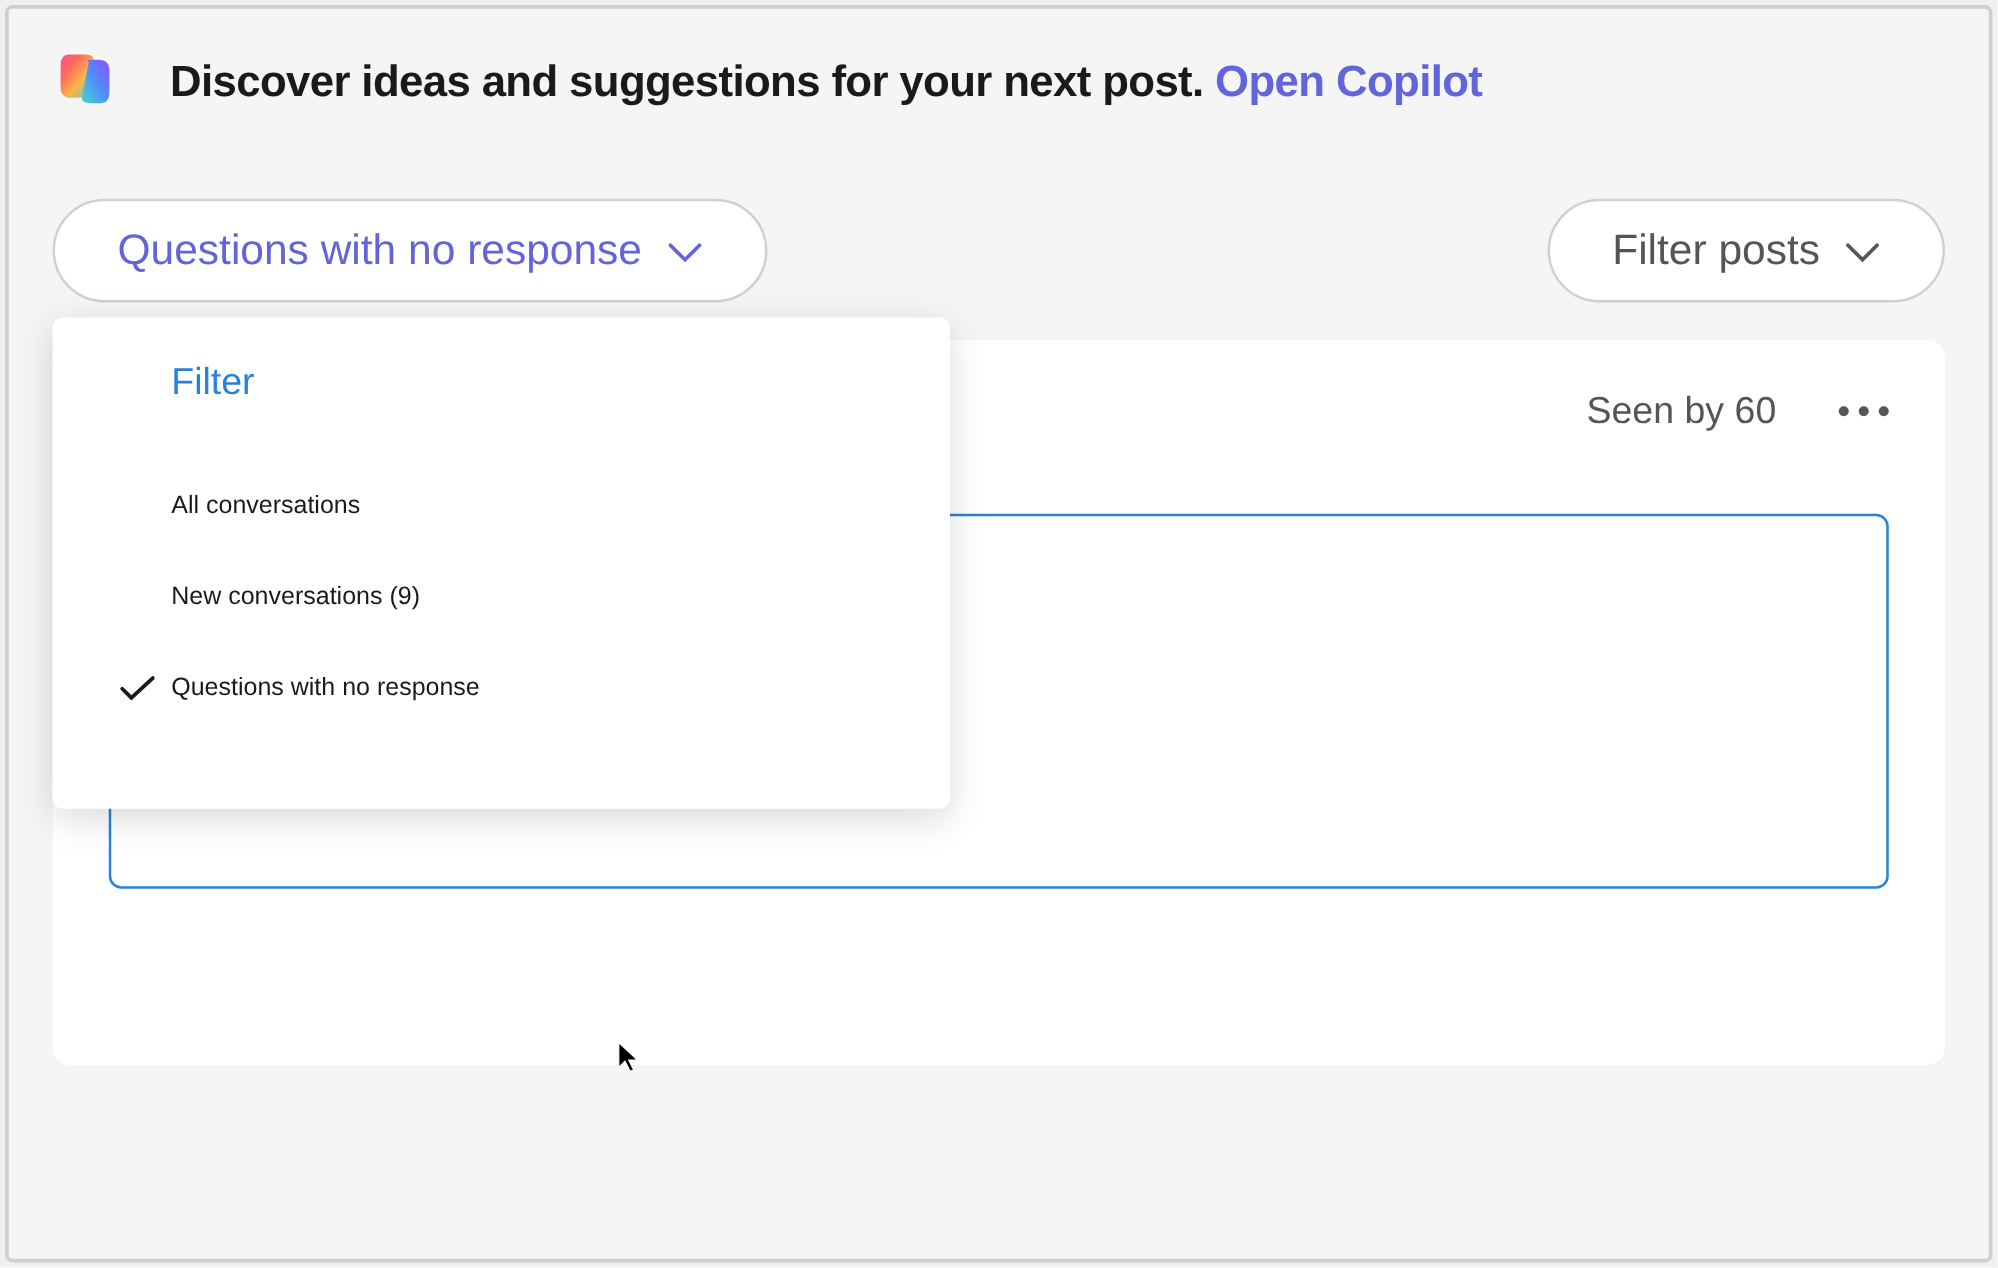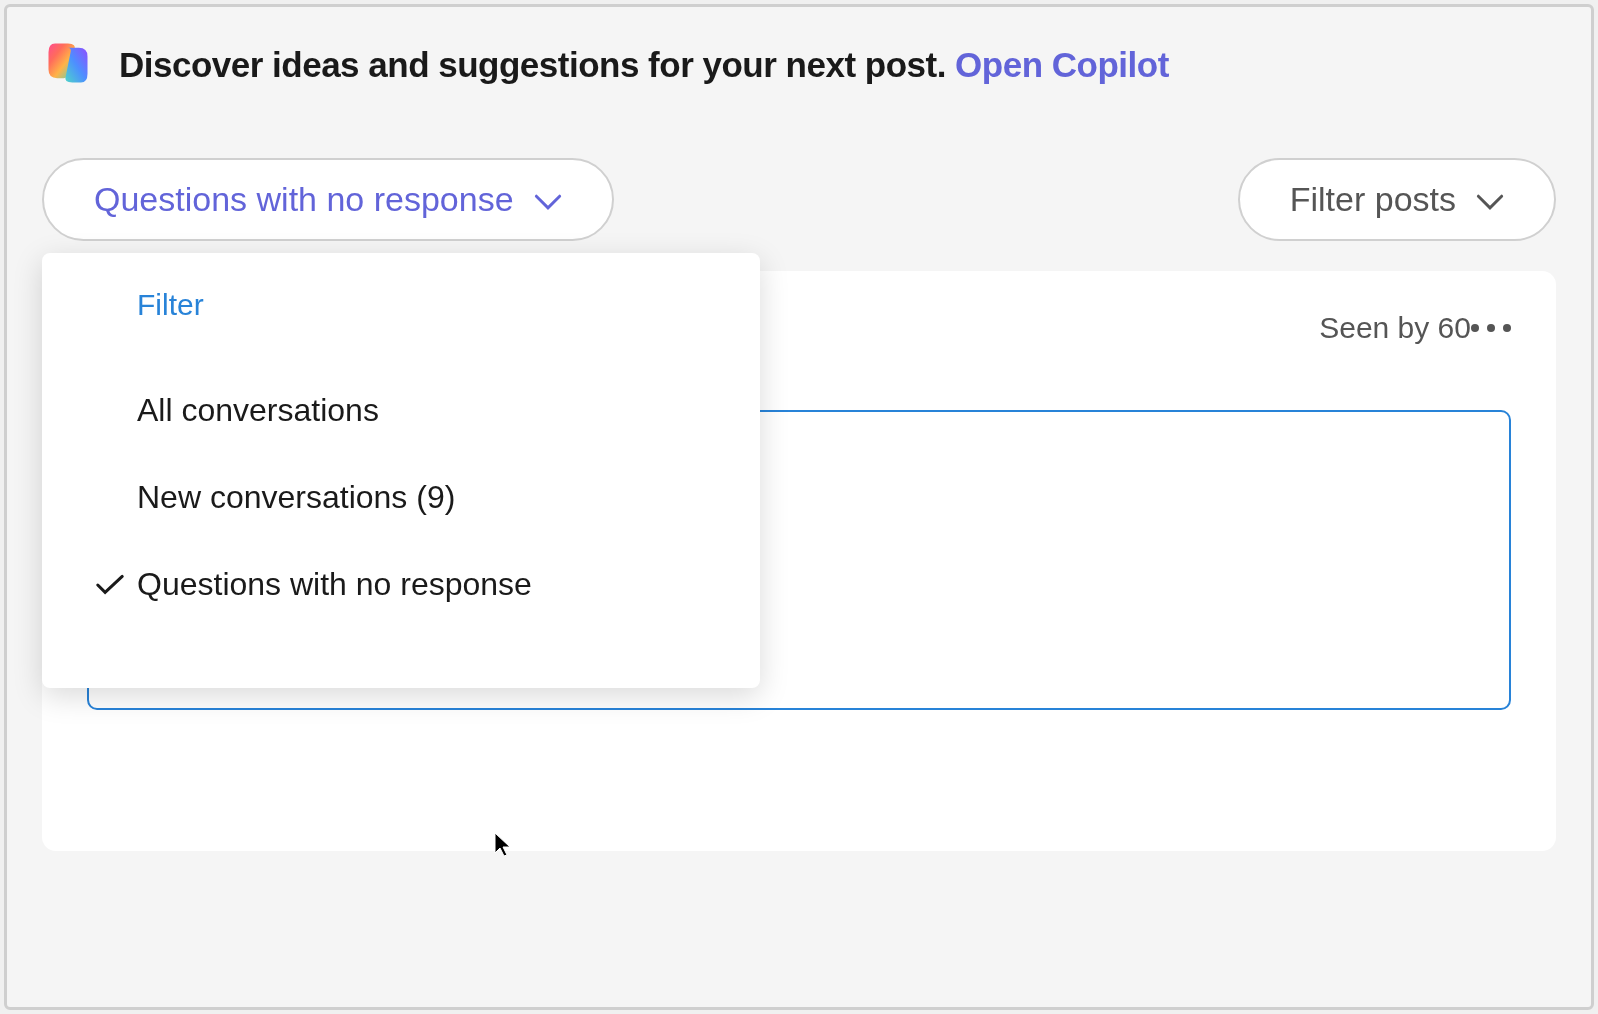--- a/index.html
+++ b/index.html
@@ -22,21 +22,21 @@
       border-radius: 6px;
       width: 100%;
       height: 100%;
       padding: 30px 35px;
       position: relative;
     }
     
     .banner {
       display: flex;
       align-items: center;
-      gap: 25px;
+      gap: 42px;
       margin-bottom: 65px;
     }
     
     .copilot-icon {
       width: 52px;
       height: 52px;
       flex-shrink: 0;
     }
     
     .banner-text {
@@ -104,21 +104,21 @@
       font-weight: 500;
       margin-left: 55px;
       margin-bottom: 45px;
     }
     
     .dropdown-item {
       display: flex;
       align-items: center;
       padding: 25px 0;
       cursor: pointer;
-      font-size: 32px;
+      font-size: 20px;
       color: #1a1a1a;
     }
     
     .dropdown-item-check {
       width: 55px;
       display: flex;
       justify-content: center;
     }
     
     .check-icon {
@@ -132,20 +132,21 @@
       padding: 40px 45px;
       margin-top: 5px;
       position: relative;
       min-height: 580px;
     }
     
     .post-header {
       display: flex;
       justify-content: flex-end;
       align-items: center;
+      gap: 50px;
       margin-bottom: 60px;
     }
     
     .seen-by {
       font-size: 30px;
       color: #555;
     }
     
     .more-dots {
       display: flex;

